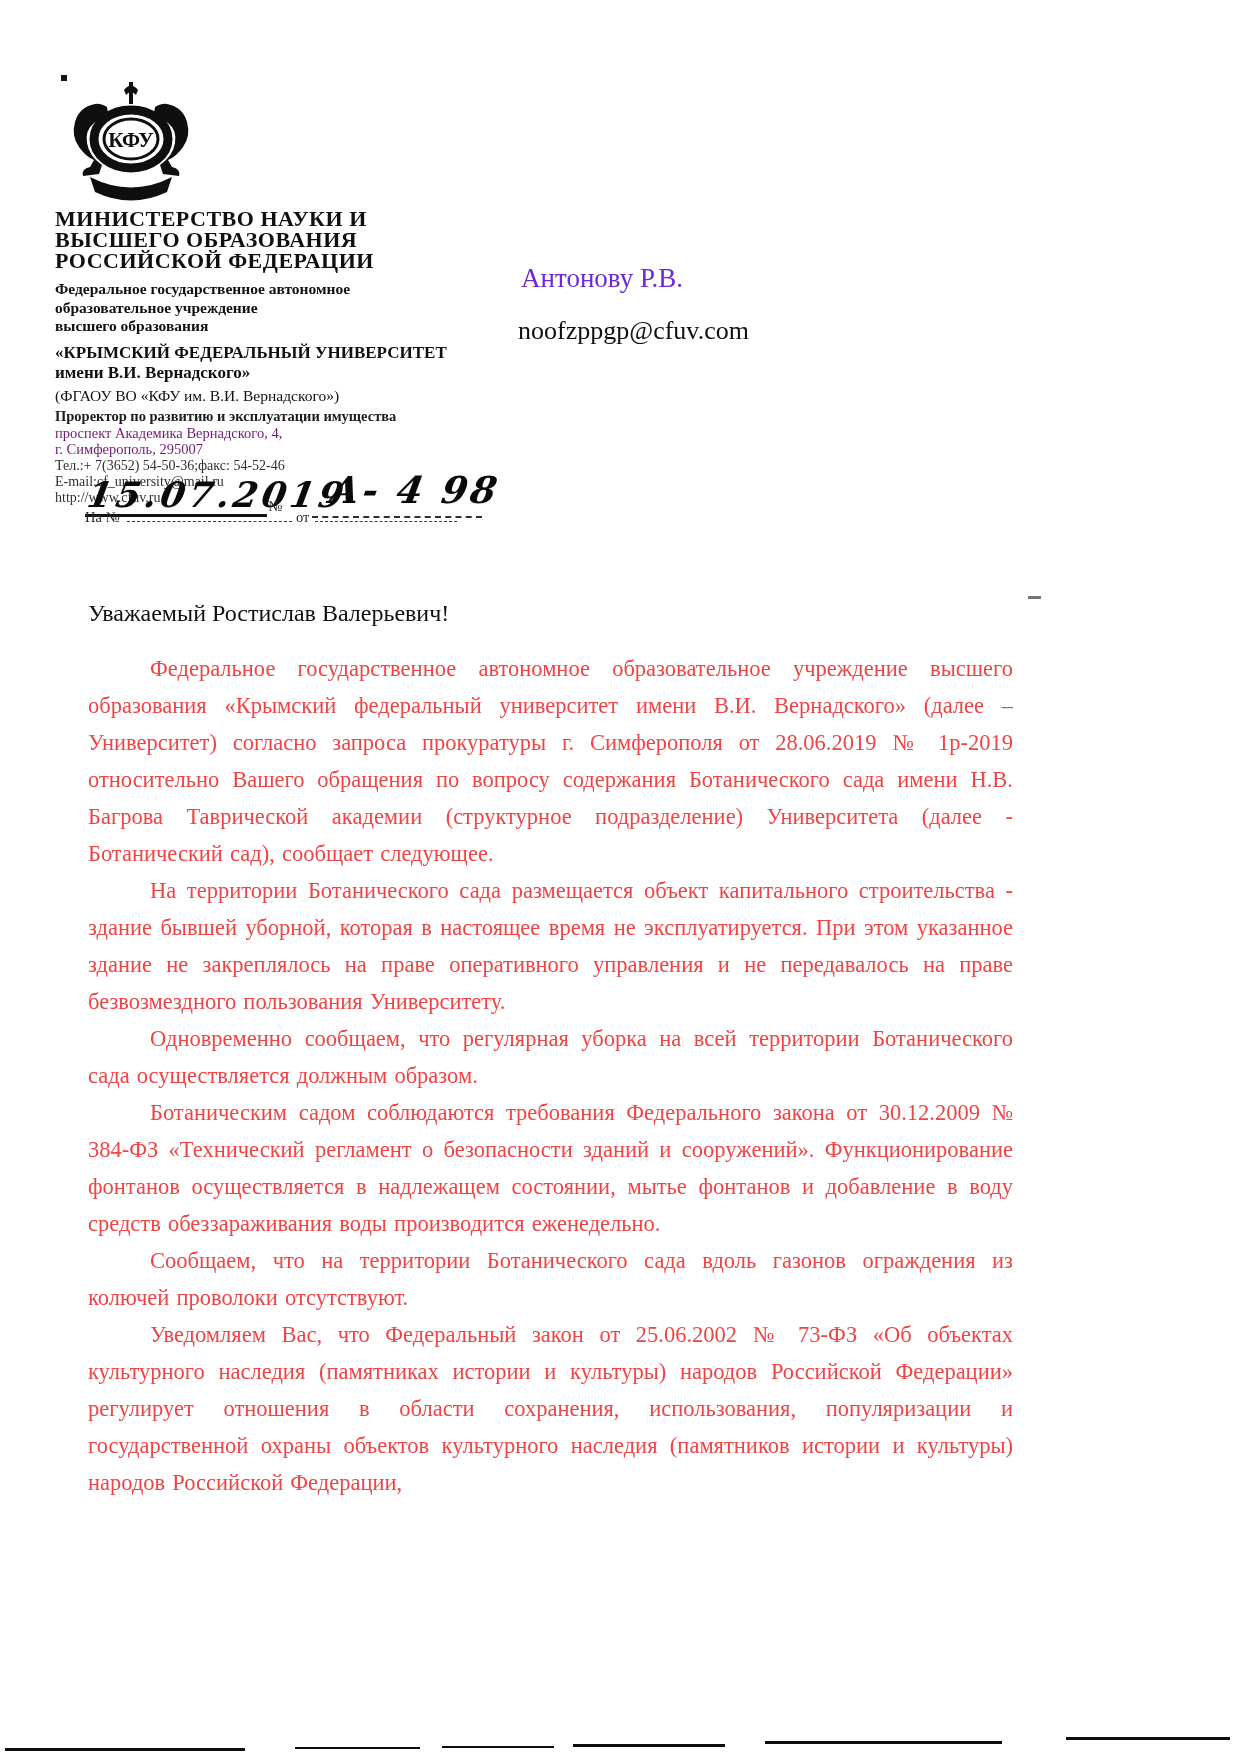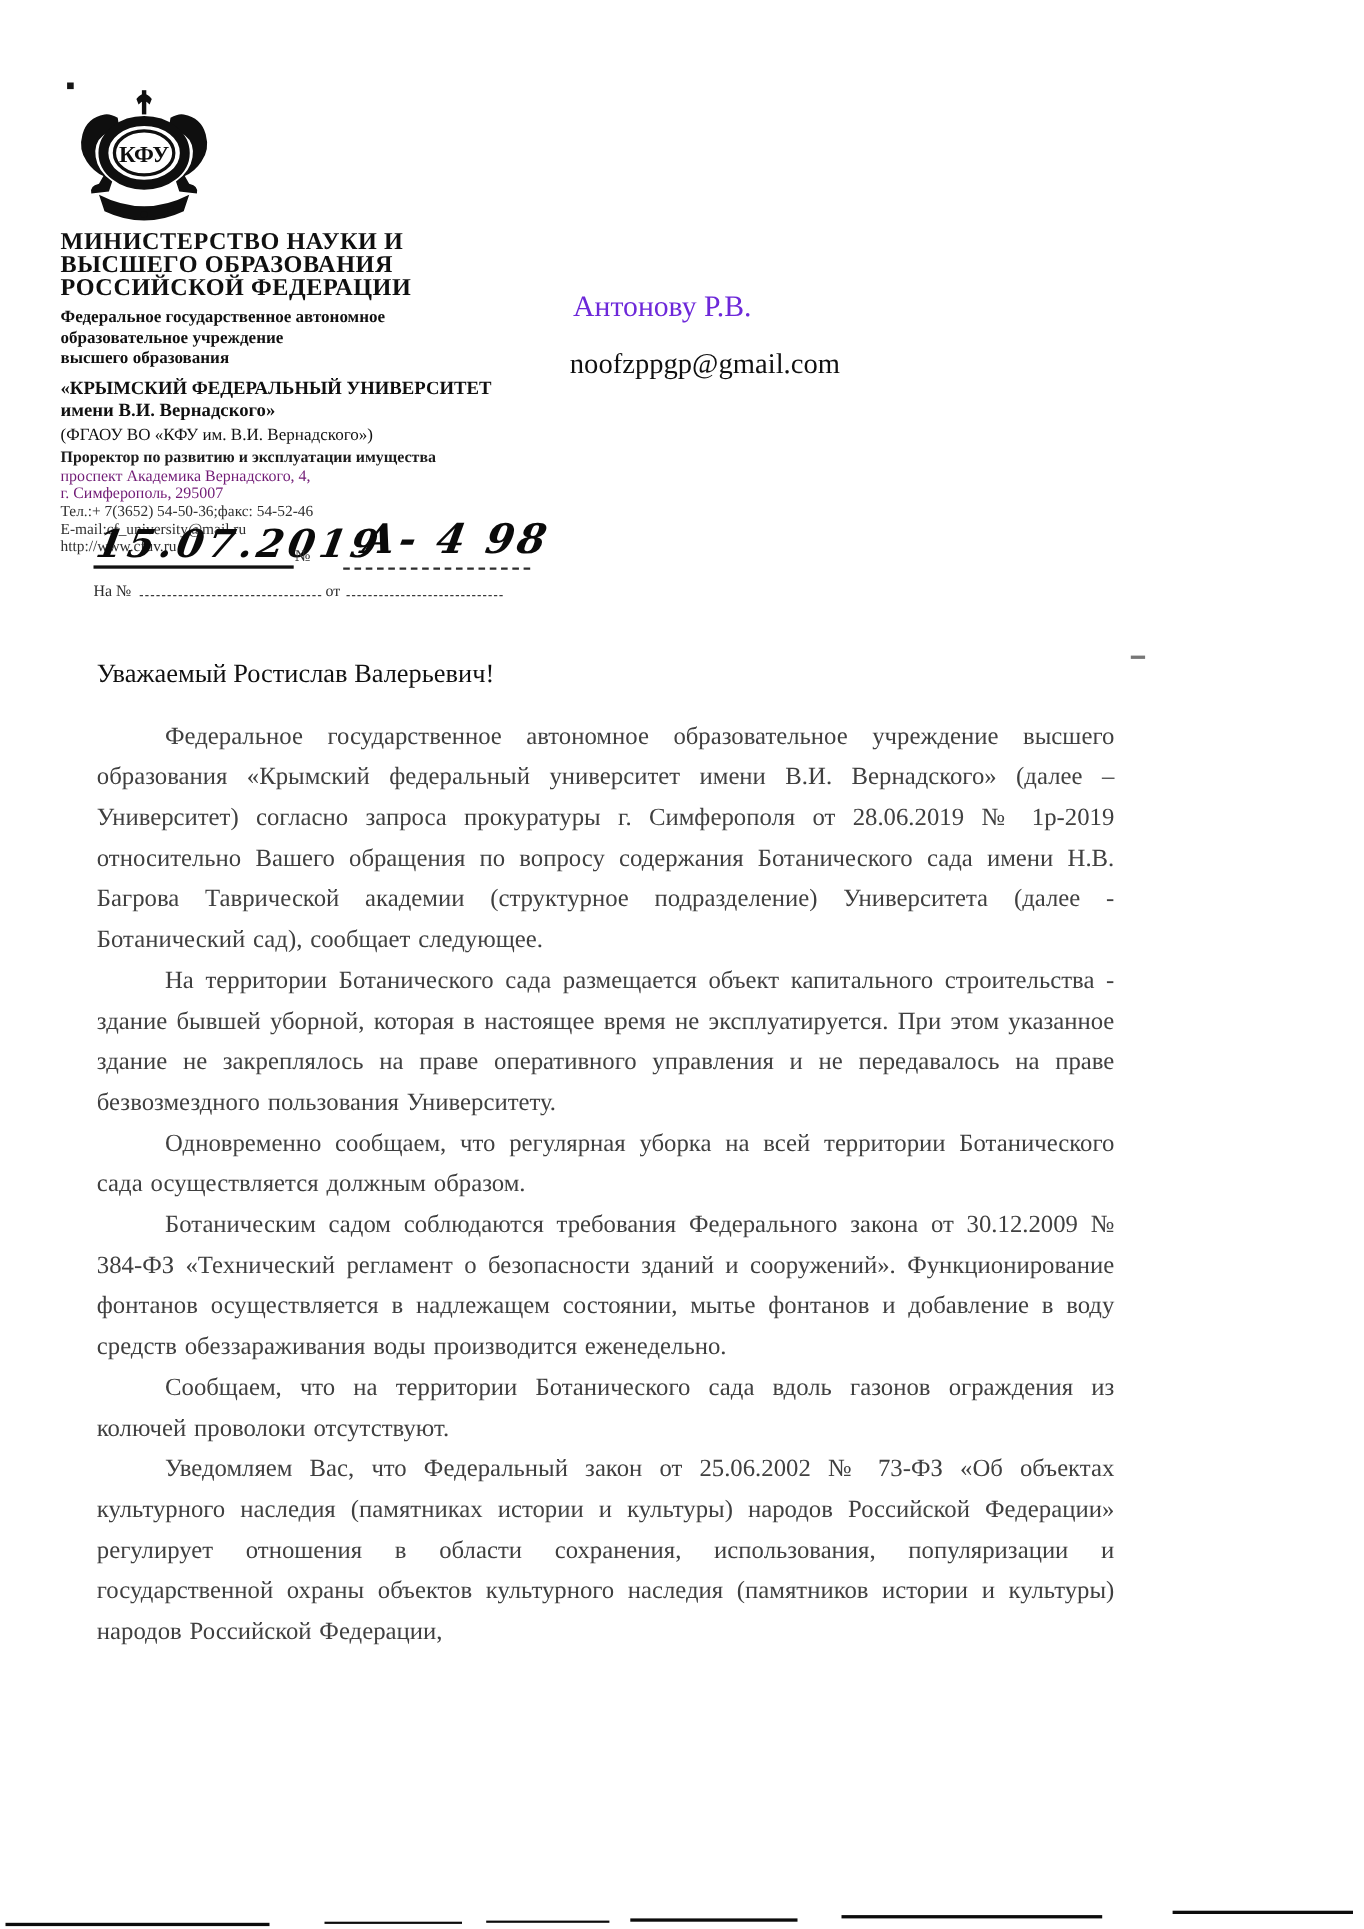--- a/index.html
+++ b/index.html
@@ -31,33 +31,33 @@
     font-family:"DejaVu Serif", serif;
     font-style:italic;font-weight:bold;color:#0a0a0a;
     transform:skewX(-10deg);display:inline-block;
   }
   .hw-date{position:absolute;left:88px;top:474px;font-size:35px;letter-spacing:4px;}
   .hw-num{position:absolute;left:330px;top:468px;font-size:37px;letter-spacing:3px;}
   .date-line{position:absolute;left:85px;top:514px;width:182px;border-top:3px solid #111;}
   .no-sign{position:absolute;left:268px;top:498px;font-size:15px;color:#333;}
   .num-line{position:absolute;left:312px;top:516px;width:170px;border-top:2px dashed #2e2e2e;}
   
-  .na-row{position:absolute;left:85px;top:528px;font-size:14.5px;color:#2b2b2b;}
+  .na-row{position:absolute;left:85px;top:508px;font-size:14.5px;color:#2b2b2b;}
   .uline{display:inline-block;border-bottom:1.5px dashed #3a3a3a;height:13px;vertical-align:baseline;}
   .uline-a{width:165px;margin-left:8px;}
   .uline-b{width:142px;margin-left:6px;}
   
   .recipient-name{position:absolute;left:521px;top:263px;font-size:27px;color:#6d28d9;}
   .recipient-email{position:absolute;left:518px;top:316px;font-size:26px;color:#101010;}
   
   .salutation{position:absolute;left:88px;top:600px;width:925px;text-align:left;font-size:24px;color:#101010;}
   .letter-body{position:absolute;left:88px;top:650px;width:925px;}
   .letter-body p{
     margin:0;font-size:22.5px;line-height:37px;
-    text-align:justify;text-indent:62px;color:#404040;
+    text-align:justify;text-indent:62px;color:#ef4444;
     word-spacing:1.5px;
   }
 </style>
 </head>
 <body>
 
 <div class="page">
 
   <div class="dot-artifact"></div>
   <div class="dash-artifact"></div>
@@ -102,21 +102,21 @@
     <div class="abbrev">(ФГАОУ ВО «КФУ им. В.И. Вернадского»)</div>
     <div class="dept">Проректор по развитию и эксплуатации имущества</div>
     <div class="addr">проспект Академика Вернадского, 4,</div>
     <div class="addr">г. Симферополь, 295007</div>
     <div class="contact">Тел.:+ 7(3652) 54-50-36;факс: 54-52-46</div>
     <div class="contact">E-mail:cf_university@mail.ru</div>
     <div class="contact">http://www.cfuv.ru</div>
   </div>
 
   <div class="recipient-name">Антонову Р.В.</div>
-  <div class="recipient-email">noofzppgp@gmail.com</div>
+  <div class="recipient-email">noofzppgp@cfuv.com</div>
 
   <span class="handwriting hw-date">15.07.2019</span>
   <div class="date-line"></div>
   <span class="no-sign">№</span>
   <span class="handwriting hw-num">А- 4 98</span>
   <div class="num-line"></div>
 
   <div class="na-row">
     <span>На №</span><span class="uline uline-a"></span>
     <span>от</span><span class="uline uline-b"></span>

